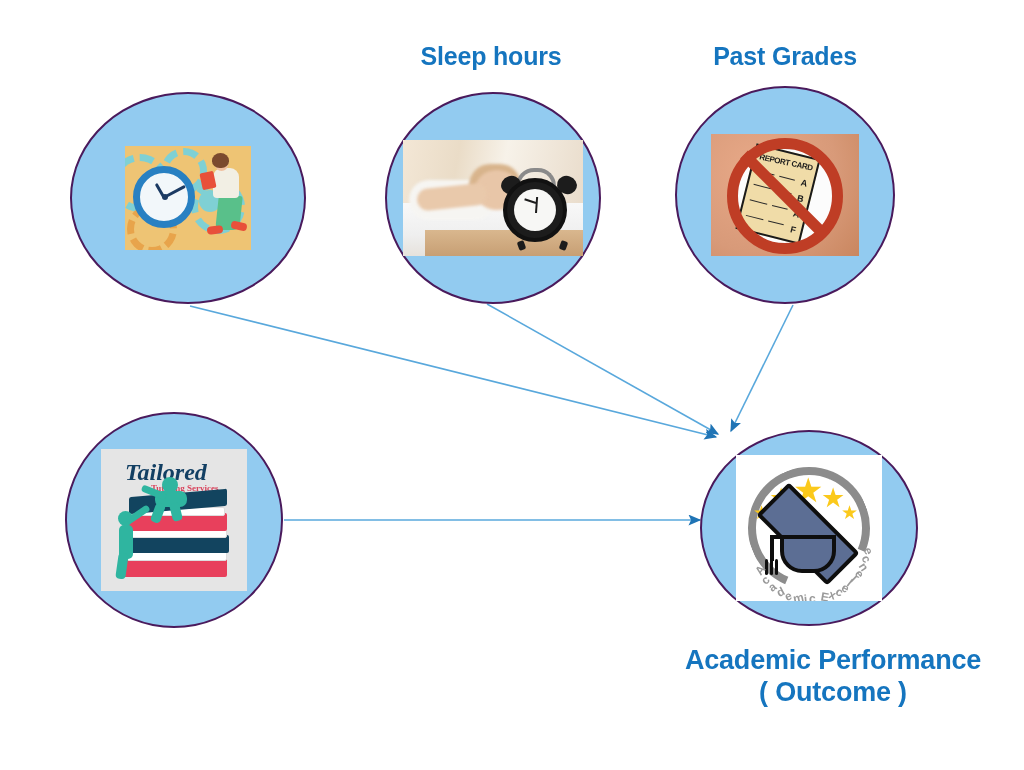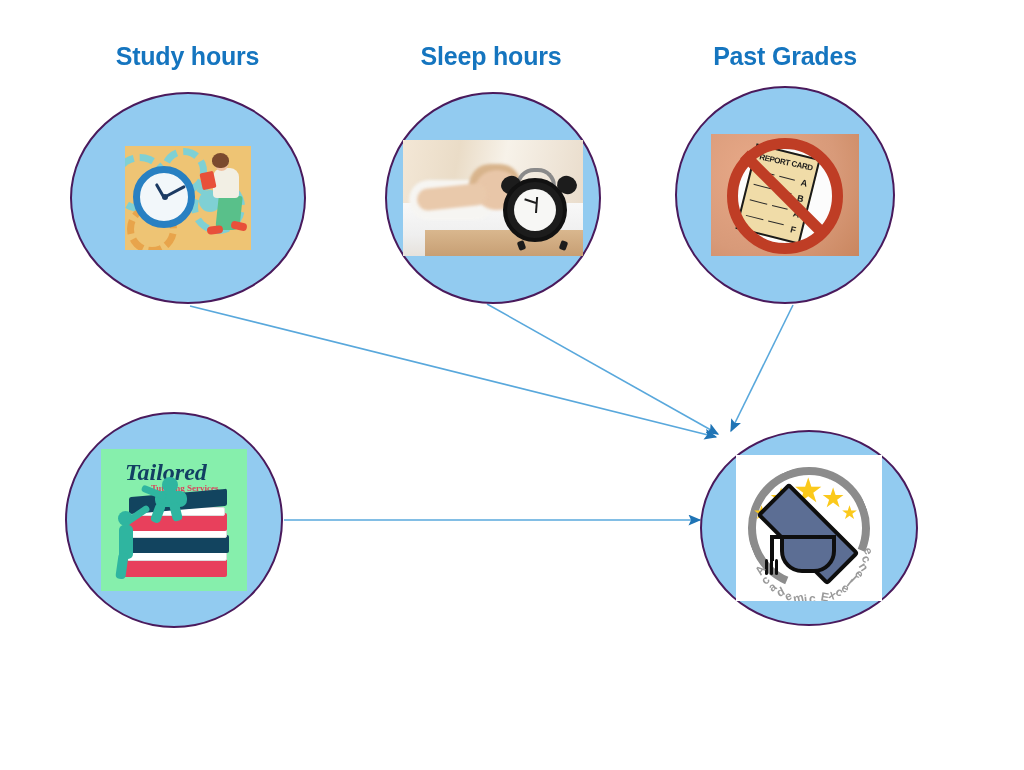--- a/index.html
+++ b/index.html
@@ -142,21 +142,21 @@
     font-weight:bold; color:#1a1a1a; transform: rotate(-2deg);
     font-family:"Liberation Sans", sans-serif; letter-spacing:-0.4px; }
   .rc-line { position:absolute; height:1px; background:#2a2a2a; }
   .rc-grade { position:absolute; right:5px; font-size:9px; font-weight:bold; color:#1a1a1a; }
   .rc-ring { position:absolute; left:16px; top:4px; width:116px; height:116px;
     border:11px solid #BF3D25; border-radius:50%; box-sizing:border-box; }
   .rc-slash { position:absolute; left:16px; top:56px; width:116px; height:11px;
     background:#BF3D25; transform: rotate(45deg); }
 
   
-  .pic-tailored { width:146px; height:142px; background:#86efac; }
+  .pic-tailored { width:146px; height:142px; background:#e5e5e5; }
   .tt-title { position:absolute; left:24px; top:10px; font-size:24px;
     font-style: italic; font-weight: bold; color:#123F63;
     font-family:"Liberation Serif", serif; }
   .tt-sub { position:absolute; left:50px; top:34px; font-size:9px;
     font-weight:bold; color:#D9455E; font-family:"Liberation Serif", serif; }
   .book { position:absolute; border-radius:2px; }
   .figure { position:absolute; background:#2FB5A0; }
   .fig-head { border-radius:50%; }
 
   
@@ -192,21 +192,20 @@
       <marker id="ah" markerWidth="9" markerHeight="9" refX="7.2" refY="3.4" orient="auto" markerUnits="strokeWidth">
         <path d="M0,0 L8,3.4 L0,6.8 L1.6,3.4 z" fill="#1F74B5"></path>
       </marker>
     </defs>
     <line x1="190" y1="306" x2="716" y2="437" stroke="#59A8DC" stroke-width="1.6" marker-end="url(#ah)"></line>
     <line x1="487" y1="304" x2="718" y2="434" stroke="#59A8DC" stroke-width="1.6" marker-end="url(#ah)"></line>
     <line x1="793" y1="305" x2="731" y2="431" stroke="#59A8DC" stroke-width="1.6" marker-end="url(#ah)"></line>
     <line x1="284" y1="520" x2="700" y2="520" stroke="#59A8DC" stroke-width="1.6" marker-end="url(#ah)"></line>
   </svg>
 
-  <div class="node-label label-top" style="left:70px; top:42px; width:235px;">Study hours</div>
 
   <div class="node-label label-top" style="left:675px; top:42px; width:220px;">Past Grades</div>
 
   <div class="node-label label-top" style="left:380px; top:42px; width:222px;">Sleep hours</div>
 
   <div class="node-circle" style="left:70px; top:92px; width:236px; height:212px;">
     <div class="pic pic-study">
       <div class="gear" style="left:-14px; top:8px; width:44px; height:44px;"></div>
       <div class="gear" style="left:2px; top:58px; width:36px; height:36px; border-color:#E8A44B;"></div>
       <div class="gear" style="left:66px; top:34px; width:40px; height:40px;"></div>
@@ -329,14 +328,16 @@
         <div class="ae-char" style="left:116px; top:117px; transform: rotate(44deg);">l</div>
         <div class="ae-char" style="left:120px; top:112px; transform: rotate(50deg);">e</div>
         <div class="ae-char" style="left:124px; top:105px; transform: rotate(57deg);">n</div>
         <div class="ae-char" style="left:127px; top:97px;  transform: rotate(64deg);">c</div>
         <div class="ae-char" style="left:129px; top:89px;  transform: rotate(70deg);">e</div>
       </div>
     </div>
   </div>
 
 
+  <div class="node-label label-bottom" style="left:665px; top:645px; width:336px;">Academic Performance
+( Outcome )</div>
 
 </div>
 
 </body></html>

